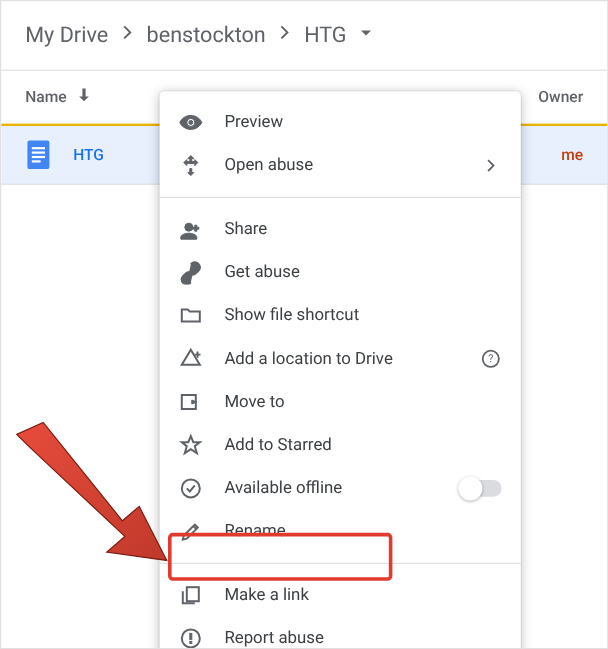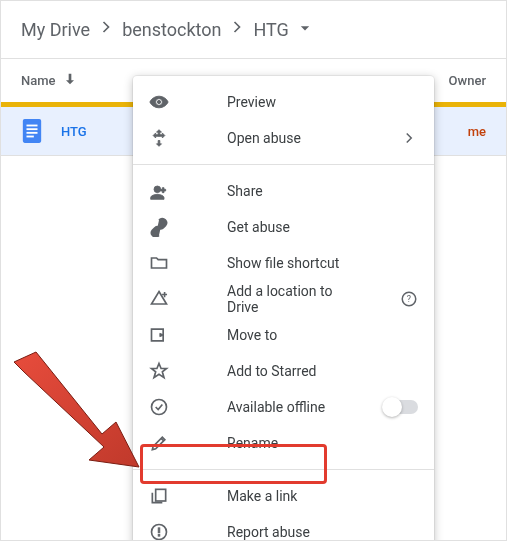--- a/index.html
+++ b/index.html
@@ -36,21 +36,21 @@
   .divider { height:1px; background:#e0e0e0; }
 
   
   .header-row {
     display:flex;
     align-items:center;
     padding: 12px 20px;
     font-size: 13px;
     color:#5f6368;
     font-weight:500;
-    border-bottom:5px solid #eab308;
+    border-bottom:2px solid #eab308;
   }
   .header-row .name-col { display:flex; align-items:center; gap:6px; }
   .header-row .owner-col { margin-left:auto; }
 
   
   .file-row {
     display:flex;
     align-items:center;
     padding: 10px 20px;
     background:#e8f0fe;
@@ -77,21 +77,20 @@
     padding: 8px 0;
     font-size:14px;
     color:#3c4043;
   }
   .menu-item {
     display:flex;
     align-items:center;
     height:36px;
     padding: 0 16px;
     position:relative;
-    gap:40px;
   }
   .menu-item .mi-icon {
     width:20px;height:20px;margin-right:18px;
     flex:0 0 20px;
     display:flex;align-items:center;justify-content:center;
   }
   .menu-item .mi-icon svg { width:20px;height:20px;fill:#5f6368;stroke:#5f6368;}
   .menu-item .mi-label { flex:1; }
   .menu-item .mi-trail {
     margin-left:auto; display:flex;align-items:center;

